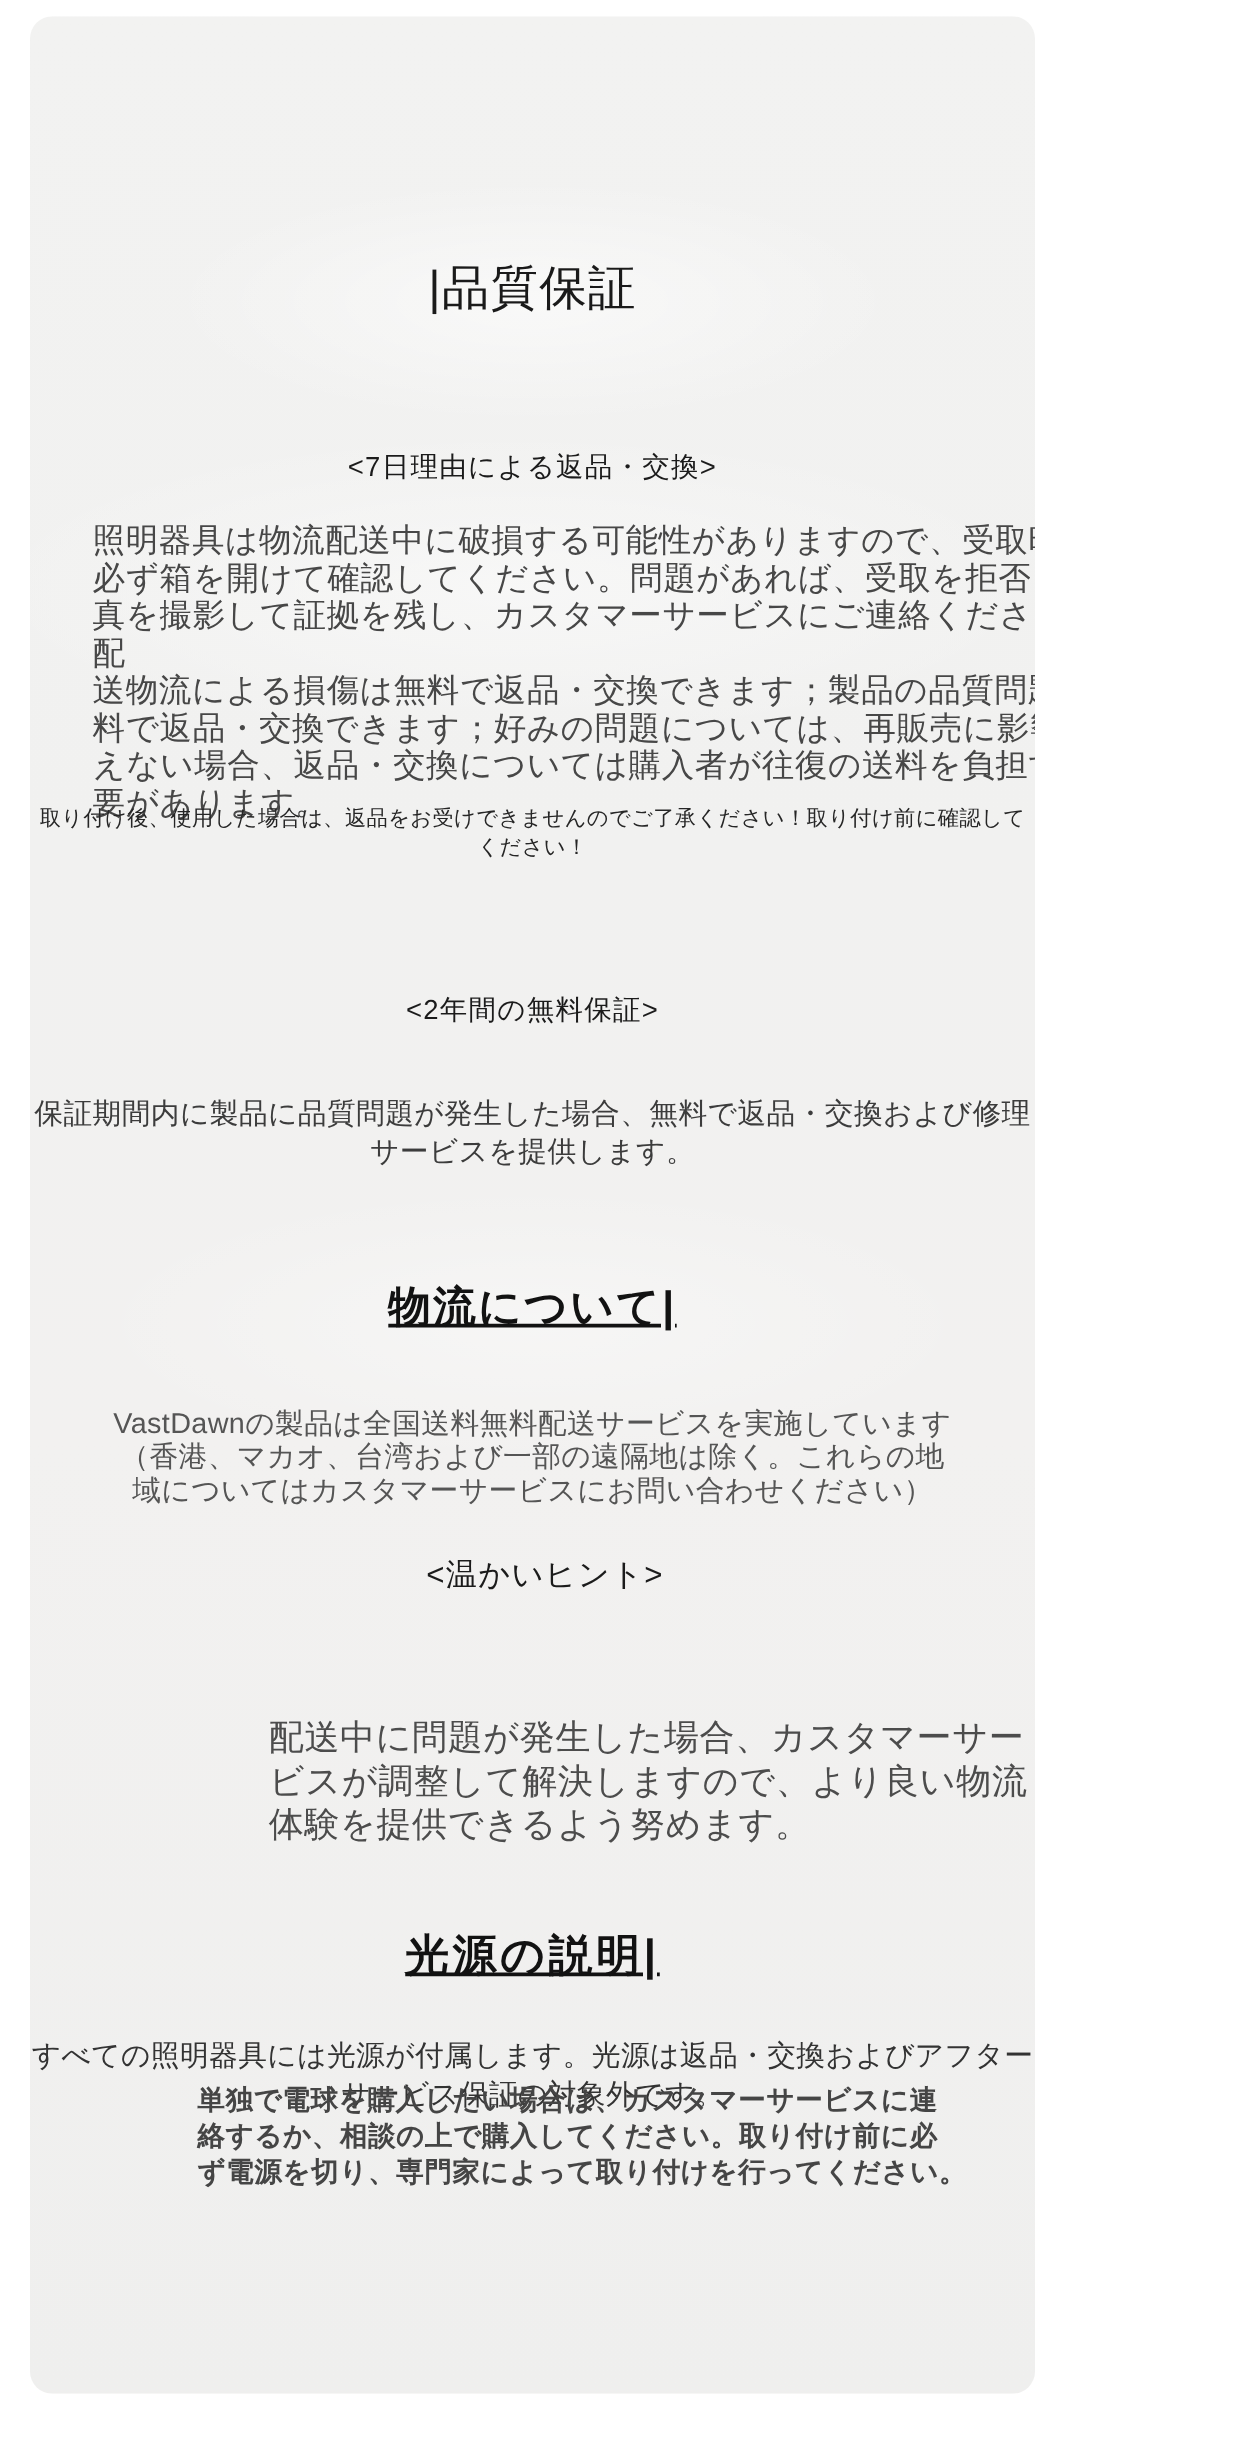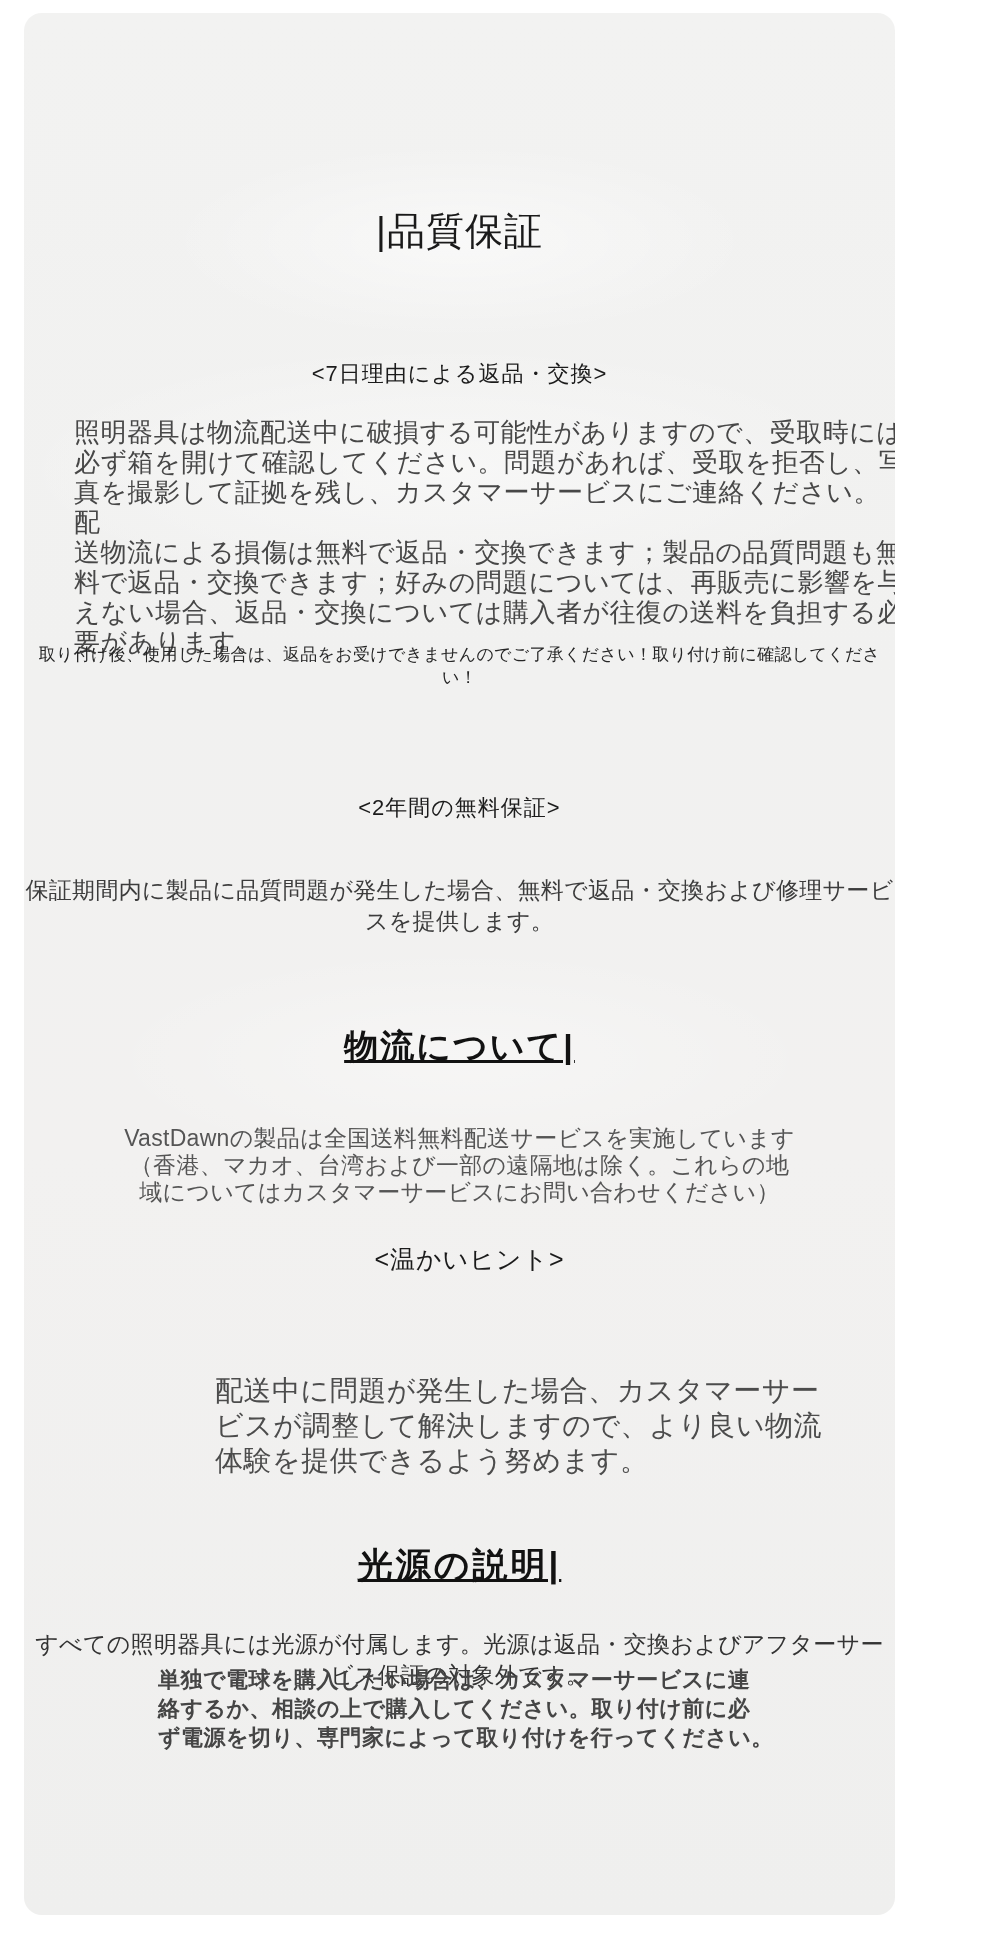--- a/index.html
+++ b/index.html
@@ -7,21 +7,21 @@
     width: 1000px;
     height: 1950px;
     background: #ffffff;
     font-family: "Liberation Sans", "DejaVu Sans", sans-serif;
     overflow: hidden;
   }
   .card {
     position: absolute;
     left: 24px;
     top: 13px;
-    width: 871px;
+    width: 804px;
     height: 1902px;
     border-radius: 18px;
     background:
       radial-gradient(420px 140px at 50% 12%, rgba(255,255,255,0.55), rgba(255,255,255,0) 70%),
       radial-gradient(620px 180px at 48% 24%, rgba(255,255,255,0.45), rgba(255,255,255,0) 70%),
       radial-gradient(520px 160px at 50% 55%, rgba(255,255,255,0.35), rgba(255,255,255,0) 70%),
       linear-gradient(180deg, #f2f2f1 0%, #f1f1f0 35%, #f2f1f0 60%, #efefee 100%);
     overflow: hidden;
   }
   .abs { position: absolute; }

